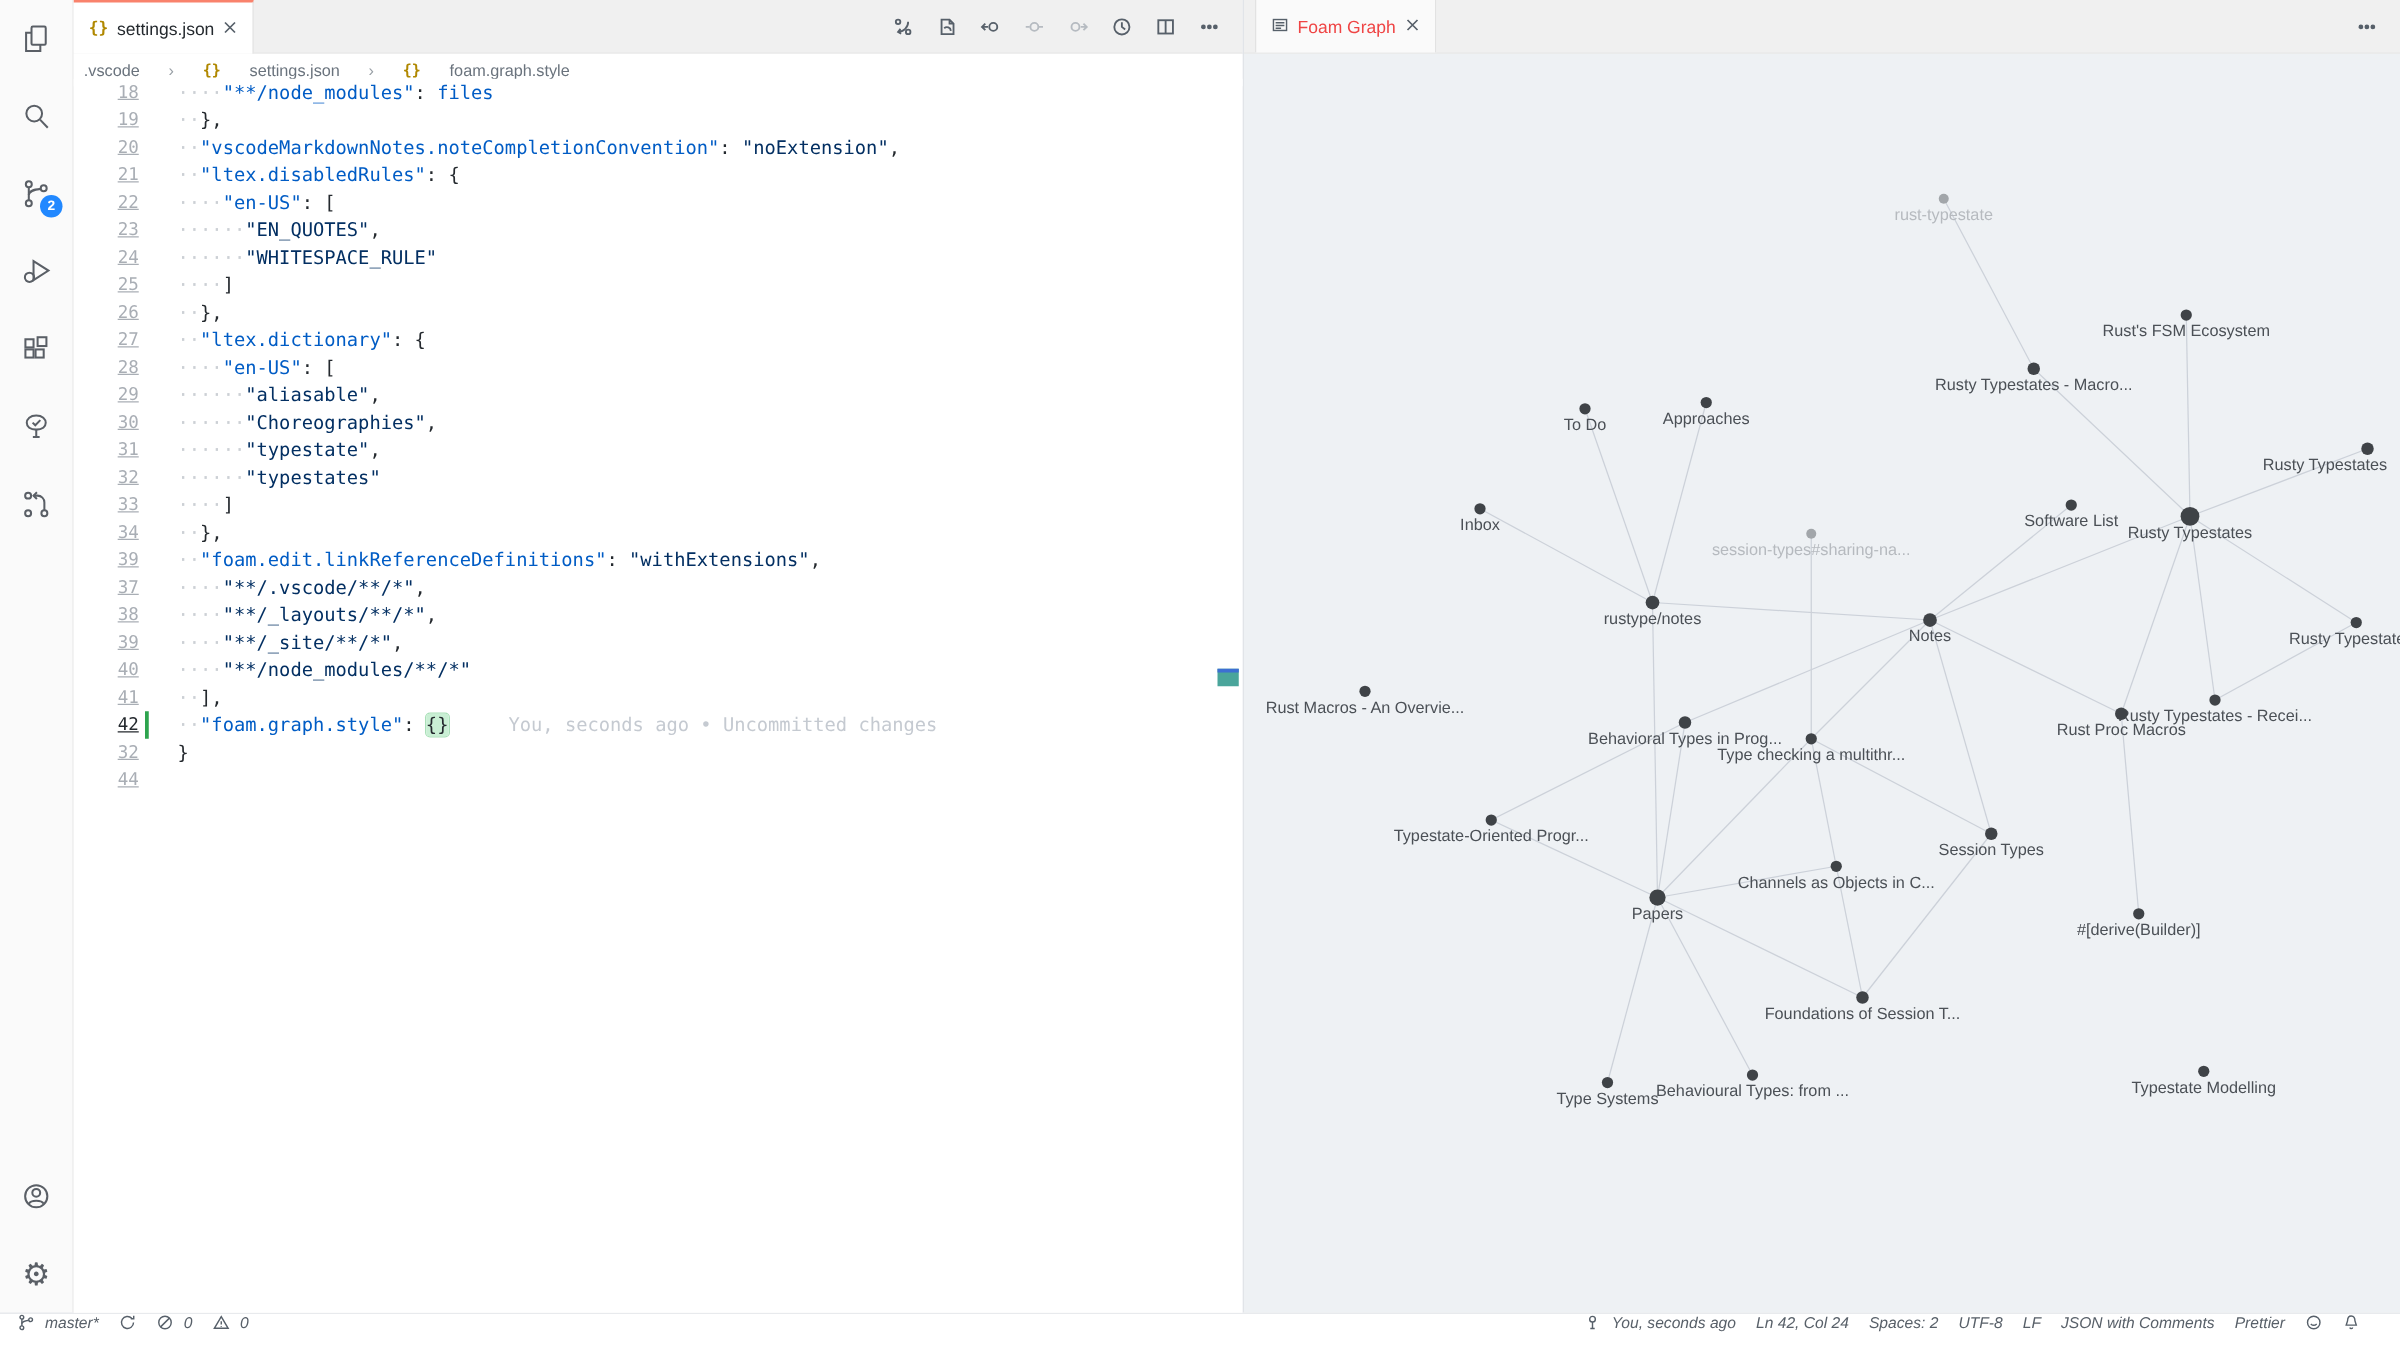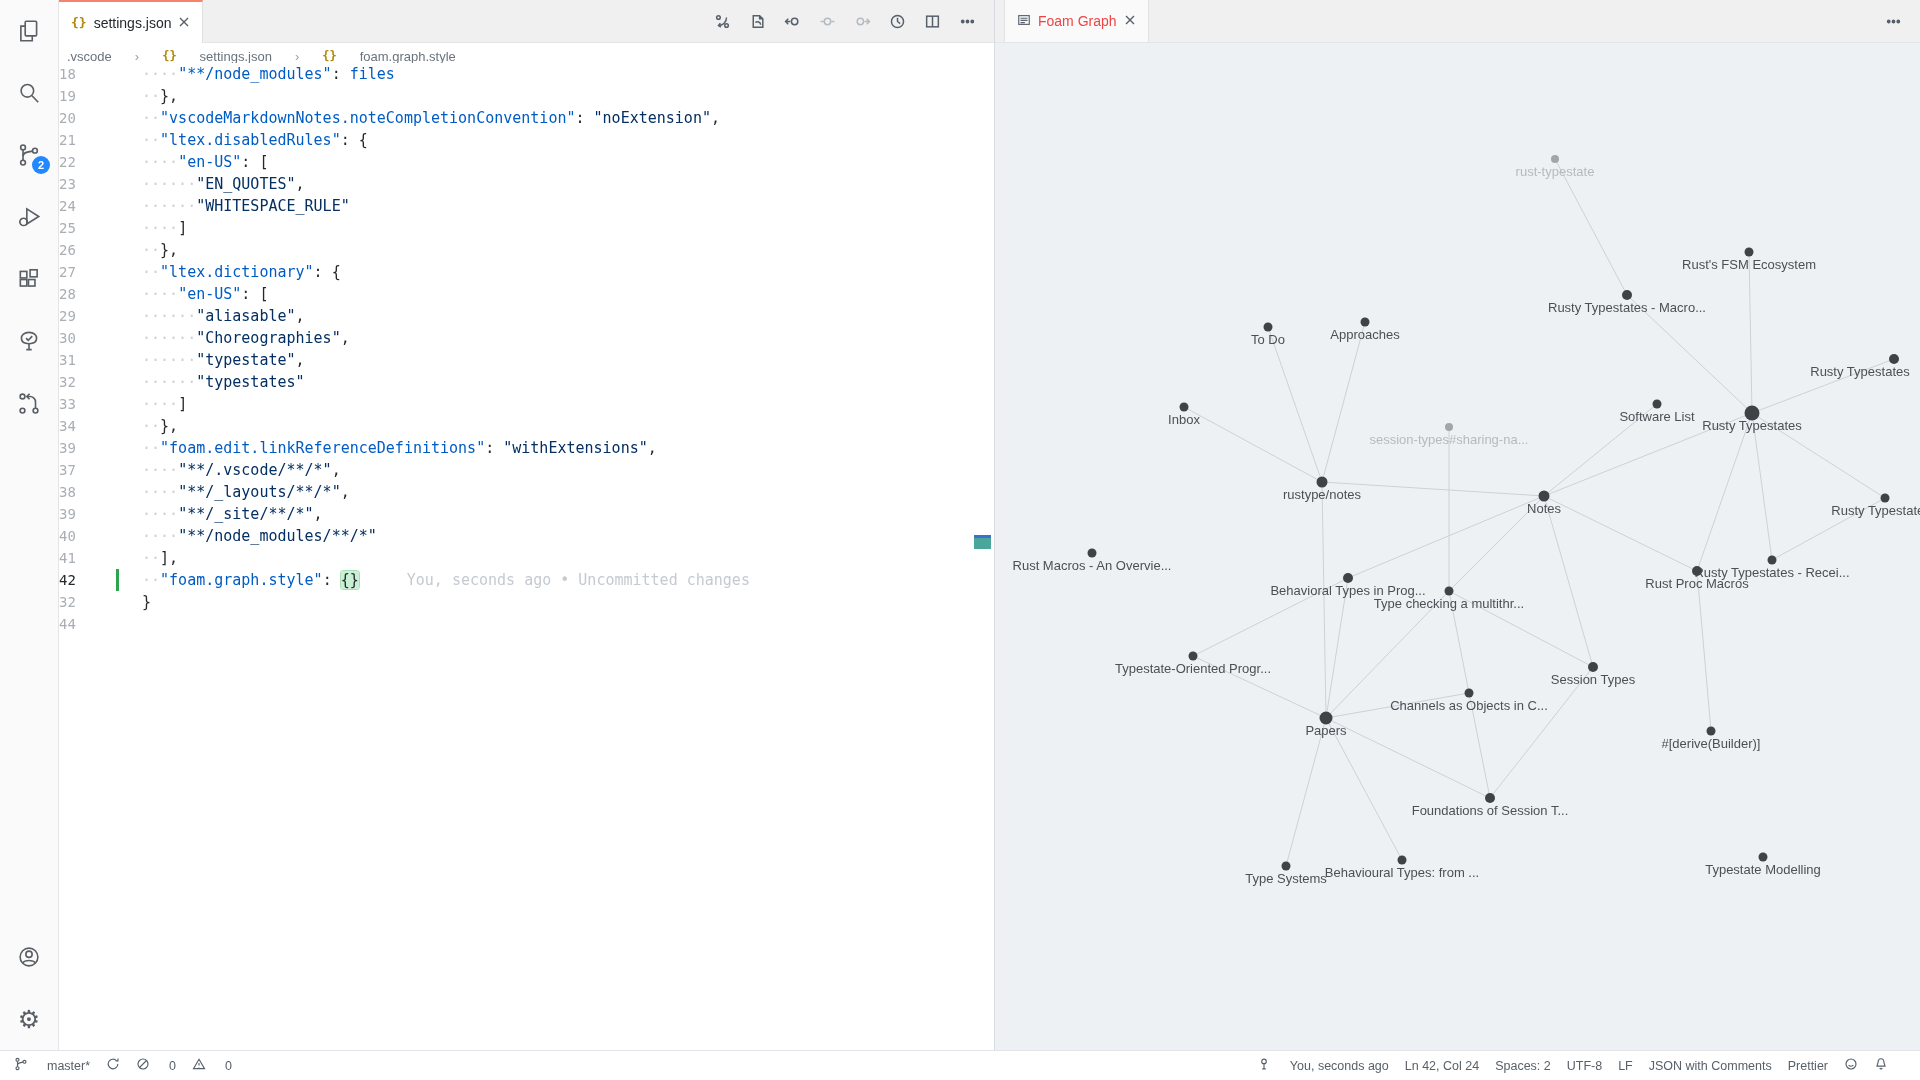--- a/index.html
+++ b/index.html
@@ -27,21 +27,21 @@
   .toolbar{margin-left:auto;display:flex;align-items:center;gap:9px;padding-right:14px;}
   .tb-btn{width:26px;height:26px;display:flex;align-items:center;justify-content:center;border-radius:4px;cursor:pointer;}
   .tb-btn.disabled svg{stroke:#b6bbc1;}
   .breadcrumbs{height:26px;display:flex;align-items:center;font-size:13px;color:#6a737d;padding-left:8px;gap:23px;background:#fff;flex:none;}
   .breadcrumbs .json-glyph{color:#b08800;font-family:"DejaVu Sans Mono",monospace;font-size:12px;font-weight:bold;}
   .bc-sep{color:#9aa0a6;}
 
   
   .code{flex:1;overflow:hidden;margin-top:-6px;font-family:"DejaVu Sans Mono",monospace;font-size:15px;background:#fff;}
   .code-line{height:22px;display:flex;align-items:center;white-space:pre;}
-  .ln{width:52px;flex:none;color:#a9aeb5;font-size:14px;}
+  .ln{width:52px;flex:none;text-align:right;color:#a9aeb5;font-size:14px;text-decoration:underline;}
   .ln.active{color:#24292e;}
   .mark{width:31px;flex:none;position:relative;height:22px;}
   .mark.added::before{content:"";position:absolute;left:5px;top:0;width:3px;height:22px;background:var(--c-added);}
   .ct{flex:1;}
   .tok-key{color:var(--c-key);}
   .tok-str{color:var(--c-str);}
   .tok-kw{color:var(--c-kw);}
   .tok-pun{color:var(--c-pun);}
   .tok-ws{color:#ccd0d5;}
   .tok-hl{color:var(--c-pun);background:var(--c-hlbg);border-radius:3px;box-shadow:0 0 0 1px #a9e0b8;}
@@ -57,21 +57,21 @@
   .gnode{fill:var(--c-node);cursor:pointer;}
   .gnode.muted{fill:var(--c-nodeMuted);}
   .glabel{fill:var(--c-label);font-size:13px;font-family:"Liberation Sans",sans-serif;}
   .glabel.muted{fill:var(--c-labelMuted);}
   .gedge{stroke:var(--c-edge);stroke-width:1;}
 
   
   .status-bar{height:29px;background:#fff;border-top:1px solid #e1e4e8;display:flex;align-items:center;
     font-size:12.5px;color:#586069;flex:none;justify-content:space-between;}
   .sb-group{display:flex;align-items:center;height:100%;}
-  .sb-item{display:flex;align-items:center;gap:19px;padding:0 8px;height:100%;cursor:pointer;}
+  .sb-item{display:flex;align-items:flex-start;gap:8px;padding:0 8px;height:100%;cursor:pointer;font-style:italic;}
   .sb-item svg{stroke:#57606a;fill:none;stroke-width:1.3;}
 </style>
 </head>
 <body>
 
 <div class="app">
   <div class="top">
     <div class="activity-bar">
       <div class="ab-top">
         <div class="ab-item" title="Explorer">

